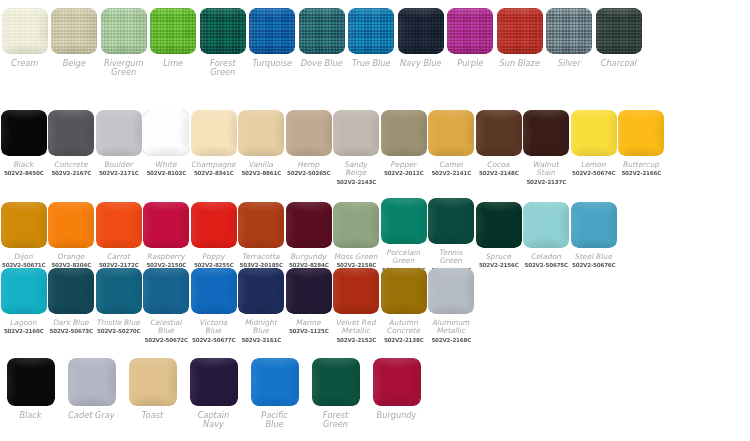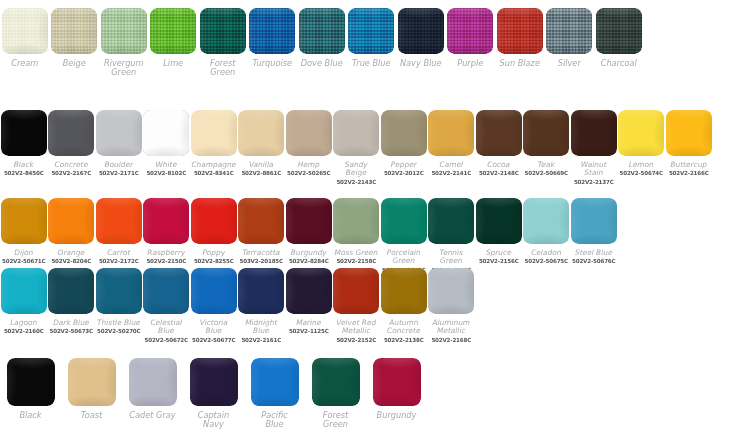--- a/index.html
+++ b/index.html
@@ -78,21 +78,21 @@
     letter-spacing:-0.2px;
   }
 
   
   #row1{top:8px;}
   #row1 .pillow{width:46px;height:46px;}
   #row1 .swatch{width:49.5px;}
   #row1 .label{font-size:8.2px;}
 
   #row2{top:110px;}
-  #row3{top:198px;}
+  #row3{top:198px;align-items:center;}
   #row4{top:268px;}
   #row2 .pillow,#row3 .pillow,#row4 .pillow{width:46px;height:46px;}
   #row2 .swatch,#row3 .swatch,#row4 .swatch{width:47.5px;}
   #row2 .label,#row3 .label,#row4 .label{font-size:7.4px;}
   #row2 .code,#row3 .code,#row4 .code{font-size:5.6px;}
 
   #row5{top:358px;}
   #row5 .pillow{width:48px;height:48px;}
   #row5 .swatch{width:61px;}
   #row5 .label{font-size:8.2px;}
@@ -293,28 +293,20 @@
       </div>
       <div class="swatch">
         <div class="pillow plain" style="--c: #5b3825;">
           <div class="body"></div>
           <div class="sheen"></div>
         </div>
         <div class="label">Cocoa</div>
         <div class="code">502V2-2148C</div>
       </div>
       <div class="swatch">
-        <div class="pillow plain" style="--c: #55341f;">
-          <div class="body"></div>
-          <div class="sheen"></div>
-        </div>
-        <div class="label">Teak</div>
-        <div class="code">502V2-50669C</div>
-      </div>
-      <div class="swatch">
         <div class="pillow plain" style="--c: #3a1d16;">
           <div class="body"></div>
           <div class="sheen"></div>
         </div>
         <div class="label">Walnut
 Stain</div>
         <div class="code">502V2-2137C</div>
       </div>
       <div class="swatch">
         <div class="pillow plain" style="--c: #fade3c;">
@@ -530,32 +522,32 @@
     </div>
   <div class="row" id="row5">
       <div class="swatch">
         <div class="pillow plain" style="--c: #0a0a0a;">
           <div class="body"></div>
           <div class="sheen"></div>
         </div>
         <div class="label">Black</div>
       </div>
       <div class="swatch">
+        <div class="pillow plain" style="--c: #b5b6c4;">
+          <div class="body"></div>
+          <div class="sheen"></div>
+        </div>
+        <div class="label">Cadet Gray</div>
+      </div>
+      <div class="swatch">
         <div class="pillow plain" style="--c: #e0c18c;">
           <div class="body"></div>
           <div class="sheen"></div>
         </div>
         <div class="label">Toast</div>
-      </div>
-      <div class="swatch">
-        <div class="pillow plain" style="--c: #b5b6c4;">
-          <div class="body"></div>
-          <div class="sheen"></div>
-        </div>
-        <div class="label">Cadet Gray</div>
       </div>
       <div class="swatch">
         <div class="pillow plain" style="--c: #251a3d;">
           <div class="body"></div>
           <div class="sheen"></div>
         </div>
         <div class="label">Captain
 Navy</div>
       </div>
       <div class="swatch">

